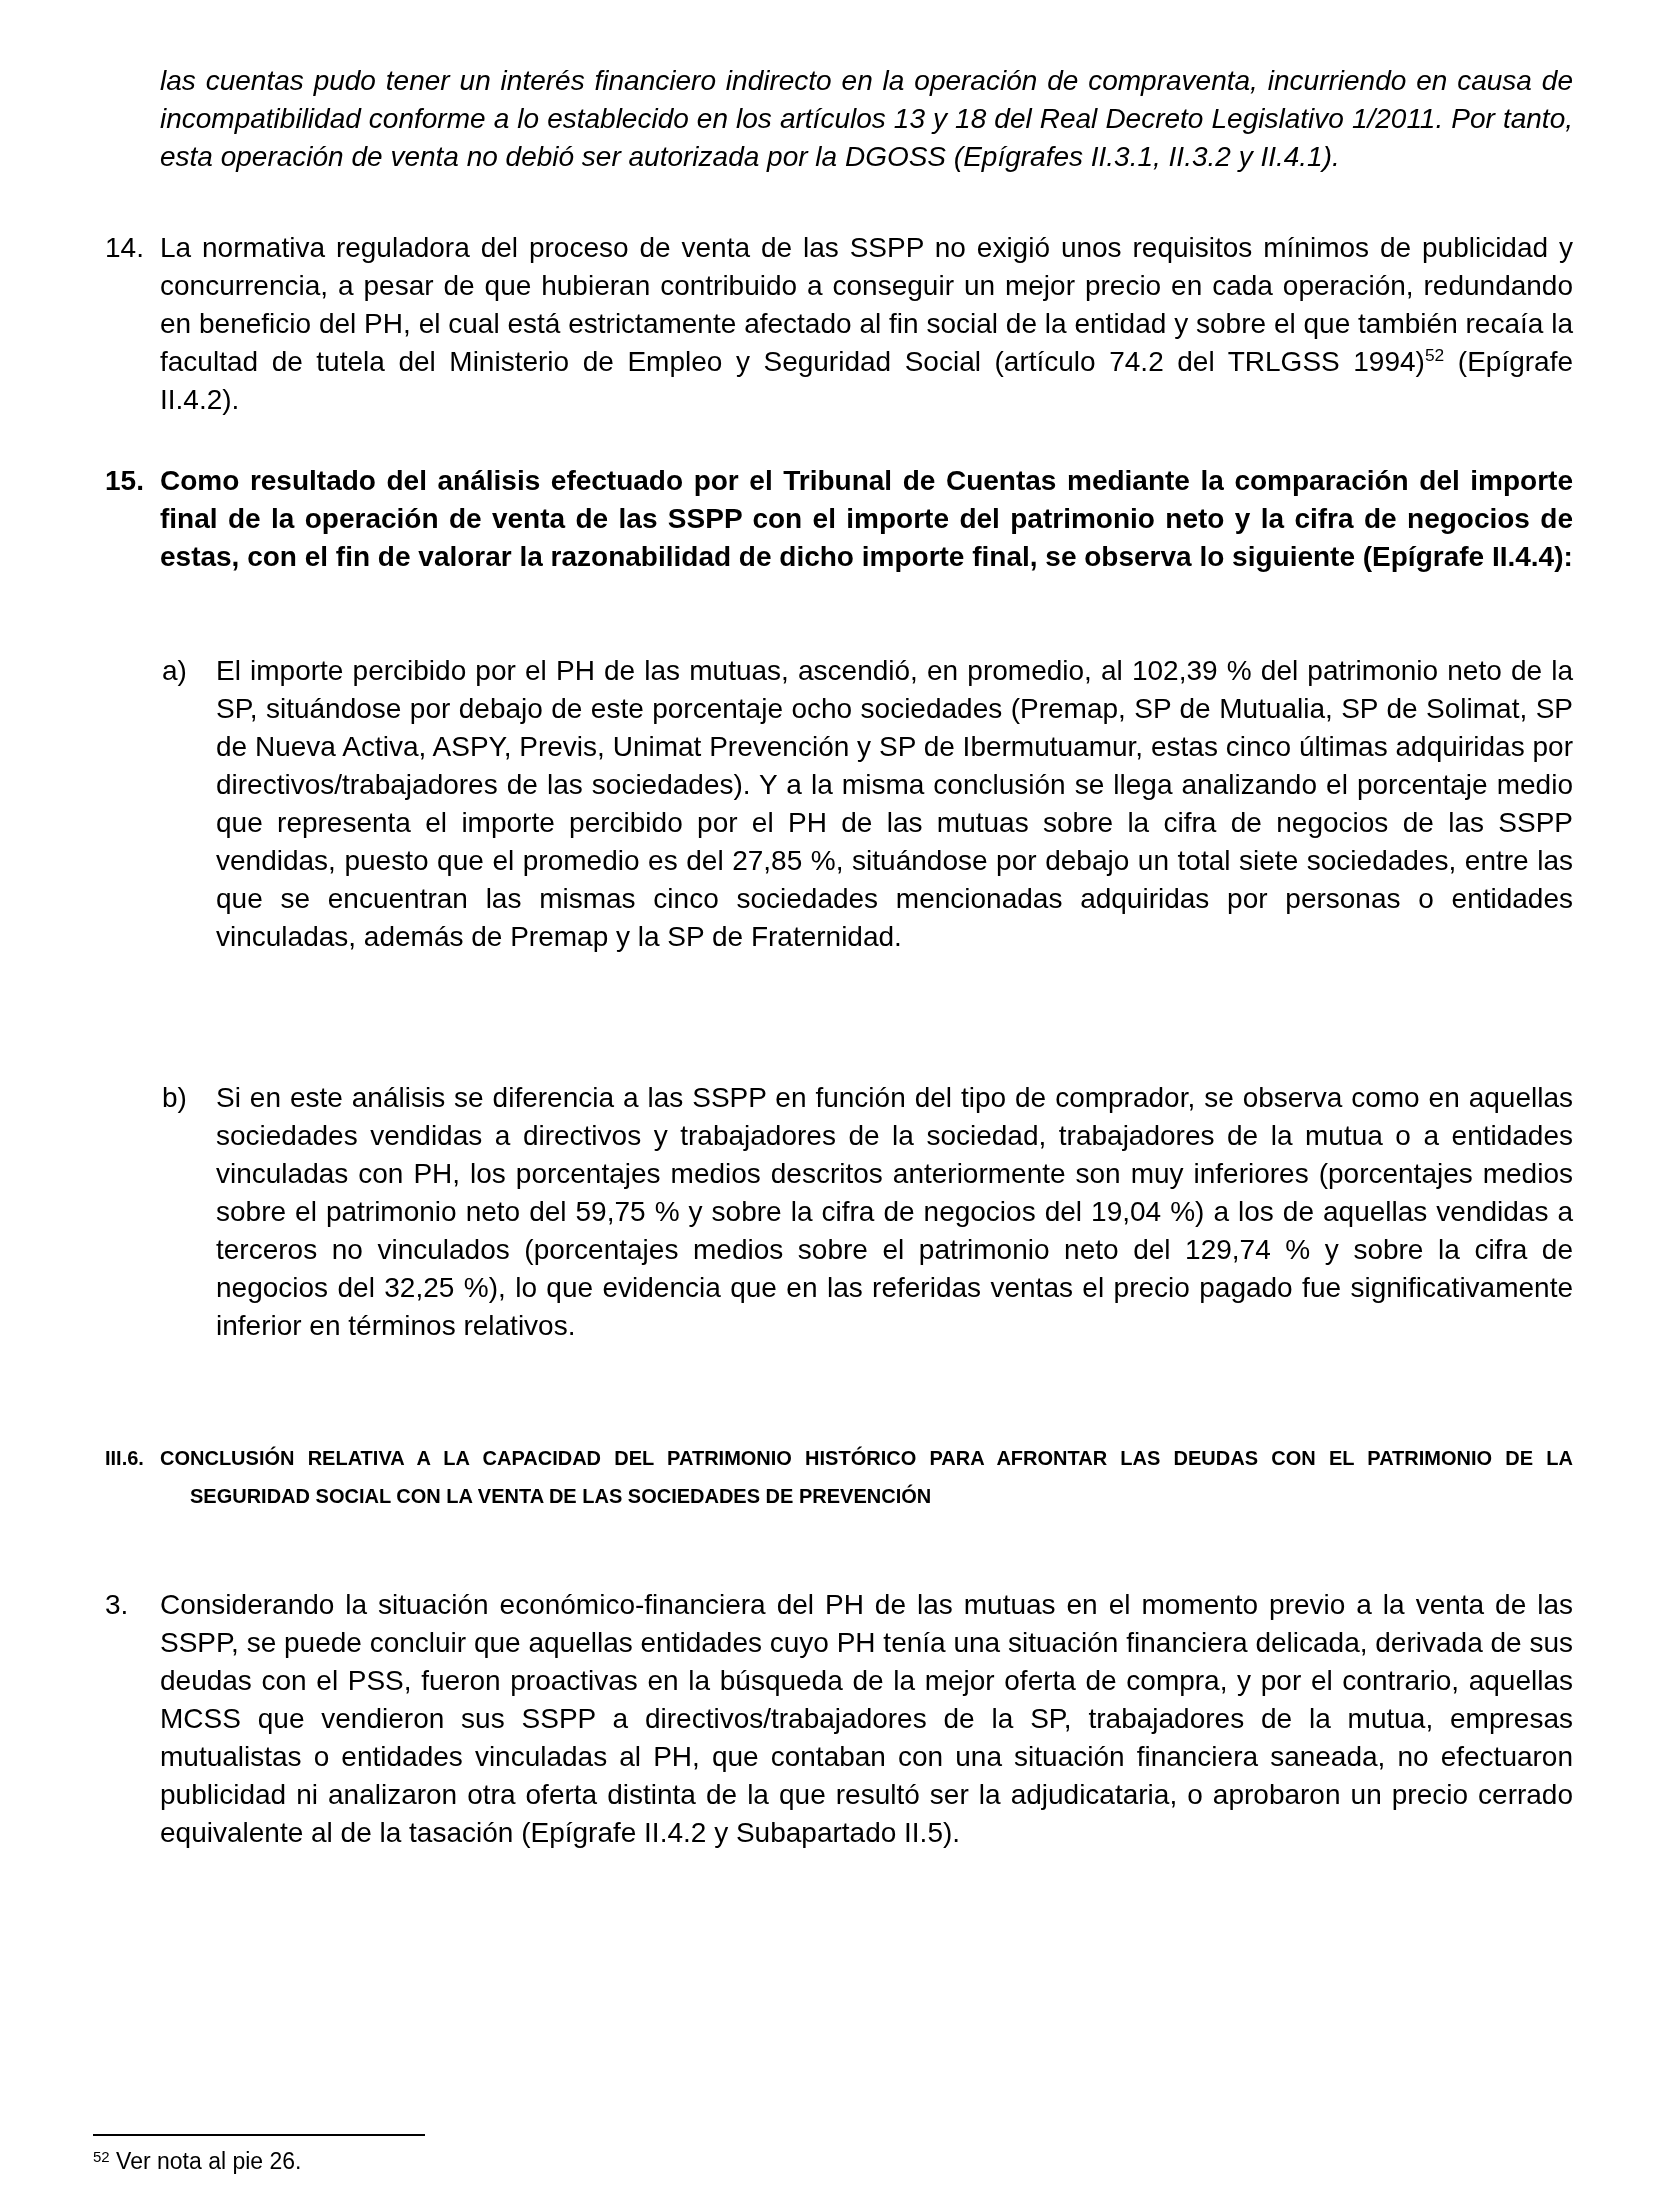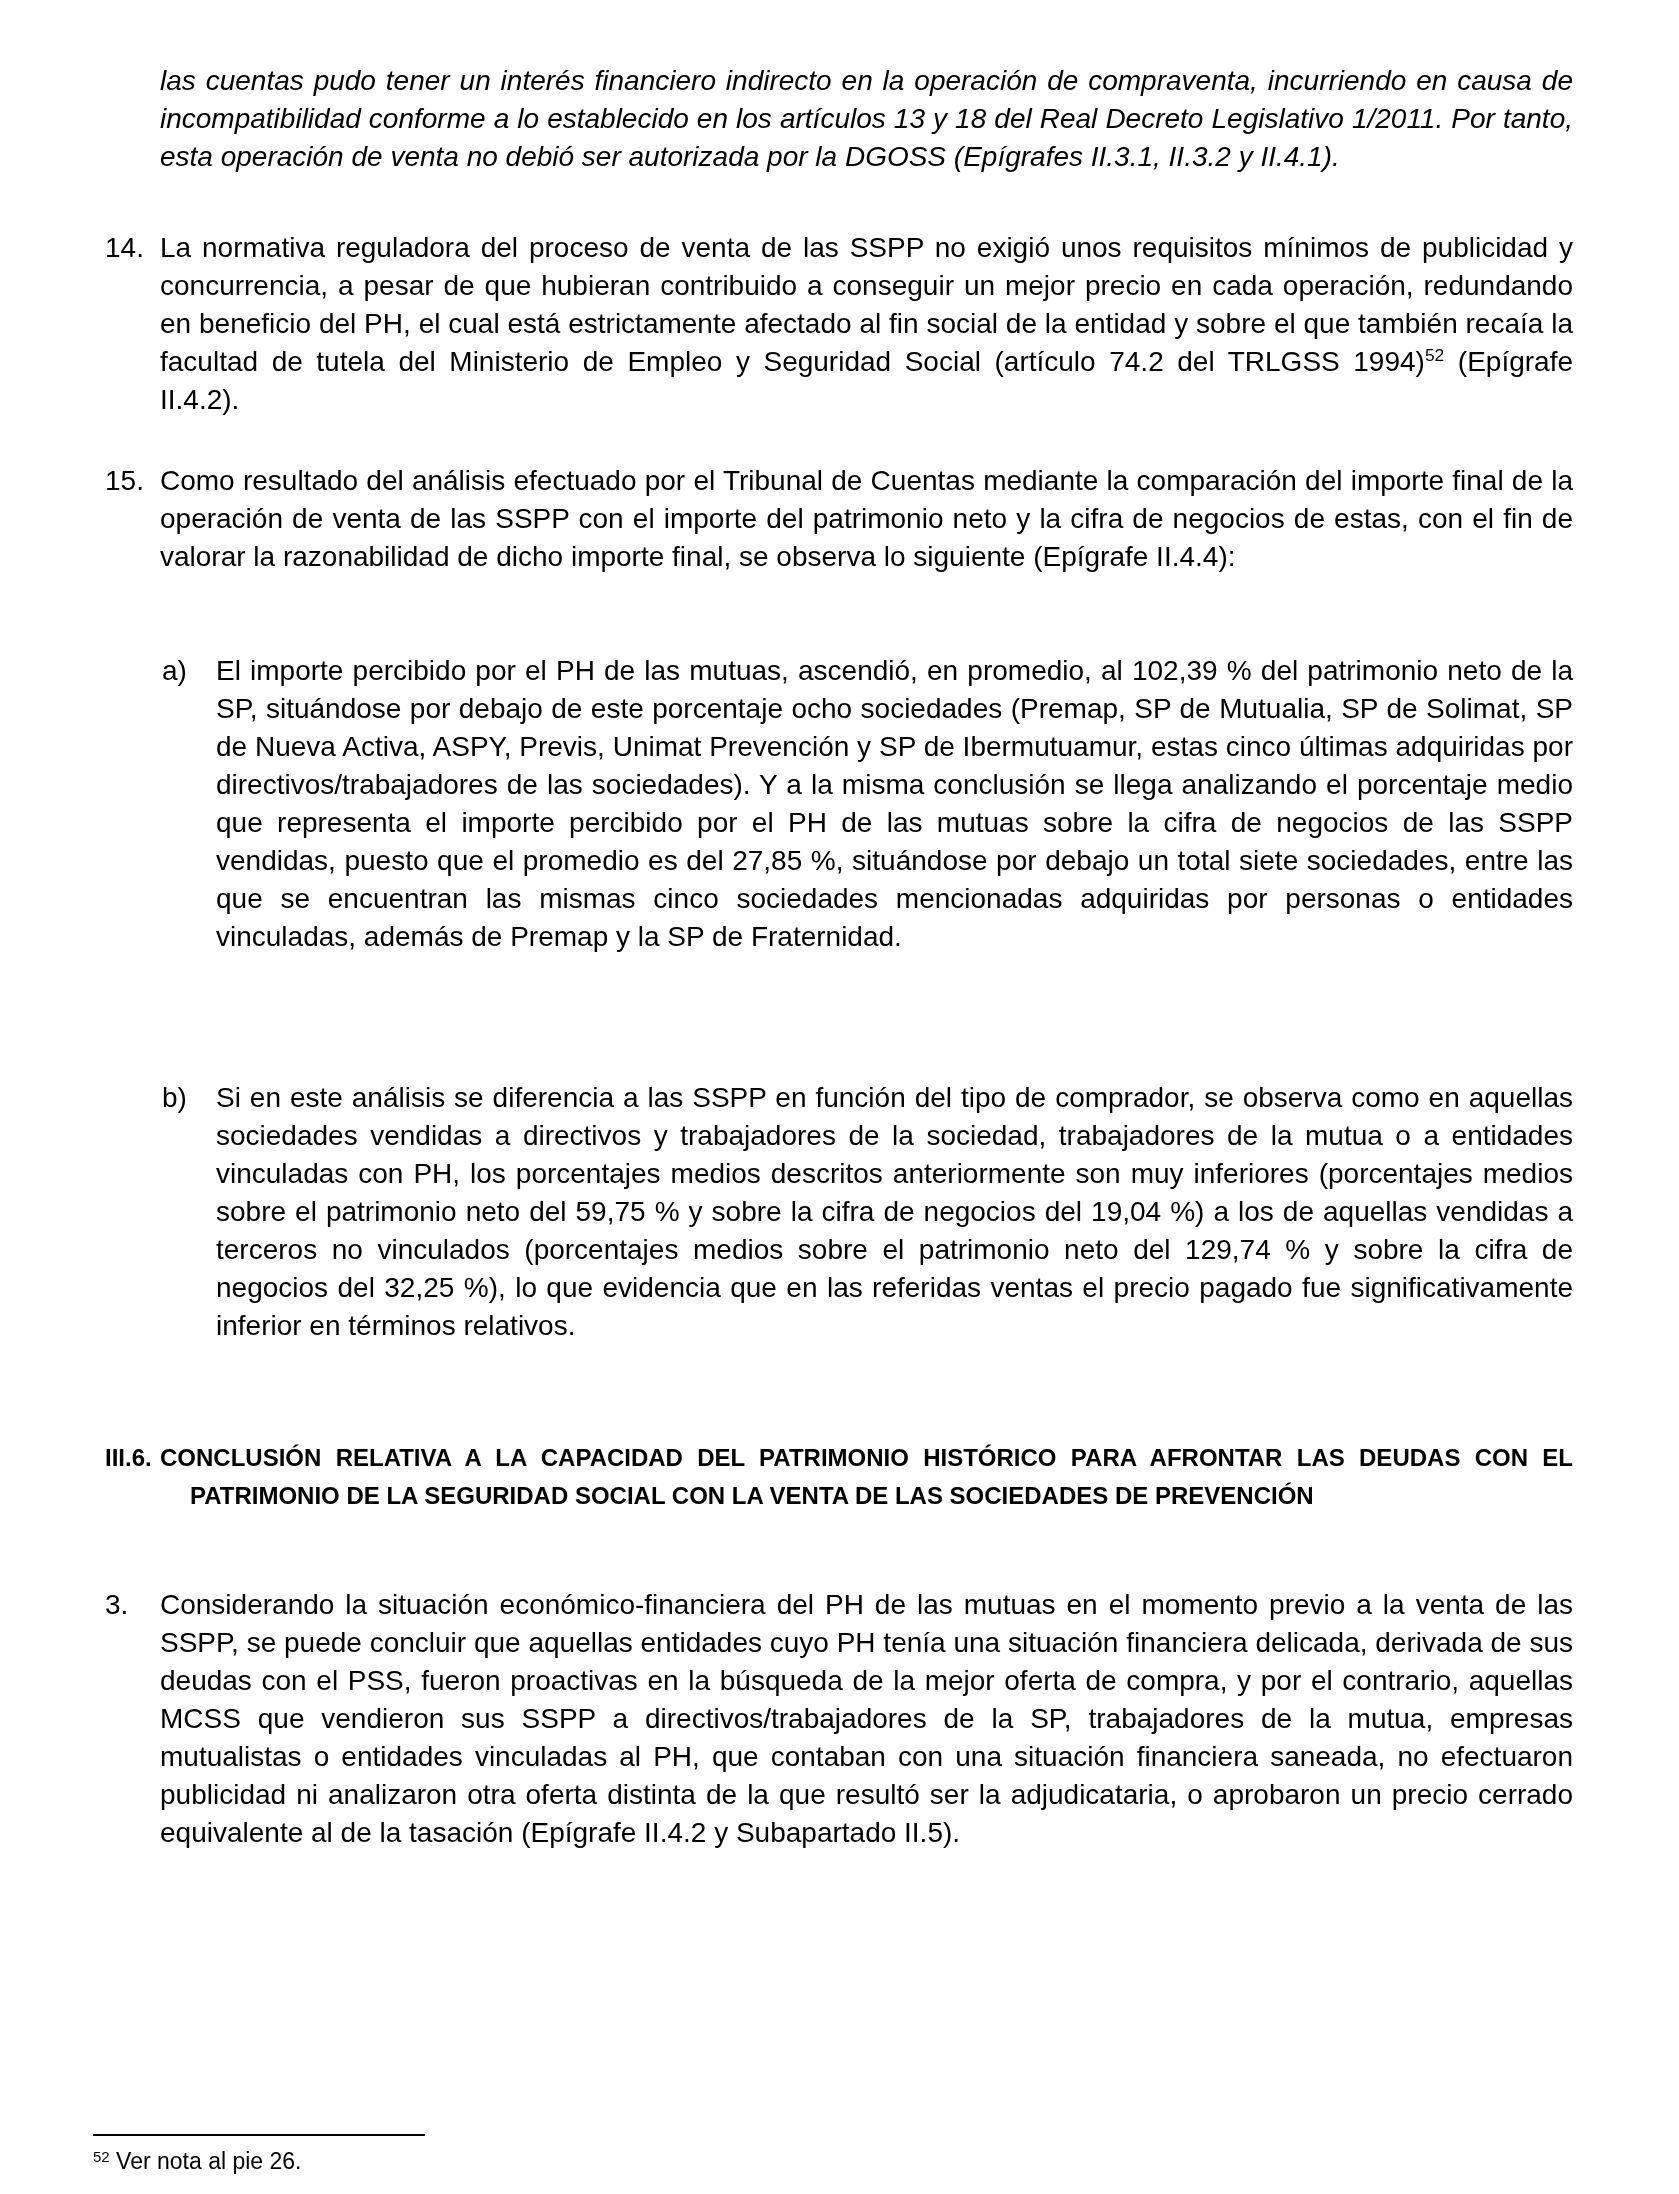--- a/index.html
+++ b/index.html
@@ -17,21 +17,21 @@
 
   
   .hang { display: flex; align-items: flex-start; }
   .hang .label { flex: 0 0 55px; }
   .hang.sub .label { flex: 0 0 54px; }
   .hang .body { flex: 1 1 auto; text-align: justify; }
 
   #intro { left: 160px; top: 34px; width: 1413px; text-align: justify; font-style: italic; }
 
   #item-14 { left: 105px; top: 229px;  width: 1468px; }
-  #item-15 { left: 105px; top: 462px;  width: 1468px; }
+  #item-15 { left: 105px; top: 462px;  width: 1468px; font-weight: bold; }
   #sub-a   { left: 162px; top: 652px;  width: 1411px; }
   #sub-b   { left: 162px; top: 1079px; width: 1411px; }
 
   #section-heading {
     left: 105px; top: 1439px; width: 1468px;
     font-weight: bold;
     text-align: justify;
     padding-left: 85px;
     text-indent: -85px;
     box-sizing: border-box;
@@ -81,21 +81,21 @@
 <div id="sub-a" class="block hang sub">
   <span class="label">a)</span>
   <span class="body">El importe percibido por el PH de las mutuas, ascendió, en promedio, al 102,39 % del patrimonio neto de la SP, situándose por debajo de este porcentaje ocho sociedades (Premap, SP de Mutualia, SP de Solimat, SP de Nueva Activa, ASPY, Previs, Unimat Prevención y SP de Ibermutuamur, estas cinco últimas adquiridas por directivos/trabajadores de las sociedades). Y a la misma conclusión se llega analizando el porcentaje medio que representa el importe percibido por el PH de las mutuas sobre la cifra de negocios de las SSPP vendidas, puesto que el promedio es del 27,85 %, situándose por debajo un total siete sociedades, entre las que se encuentran las mismas cinco sociedades mencionadas adquiridas por personas o entidades vinculadas, además de Premap y la SP de Fraternidad.</span>
 </div>
 
 <div id="sub-b" class="block hang sub">
   <span class="label">b)</span>
   <span class="body">Si en este análisis se diferencia a las SSPP en función del tipo de comprador, se observa como en aquellas sociedades vendidas a directivos y trabajadores de la sociedad, trabajadores de la mutua o a entidades vinculadas con PH, los porcentajes medios descritos anteriormente son muy inferiores (porcentajes medios sobre el patrimonio neto del 59,75 % y sobre la cifra de negocios del 19,04 %) a los de aquellas vendidas a terceros no vinculados (porcentajes medios sobre el patrimonio neto del 129,74 % y sobre la cifra de negocios del 32,25 %), lo que evidencia que en las referidas ventas el precio pagado fue significativamente inferior en términos relativos.</span>
 </div>
 
-<h2 id="section-heading" class="block" style="font-size:24px; line-height:38px; margin:0;">
+<h2 id="section-heading" class="block" style="font-size:20px; line-height:38px; margin:0;">
   <span class="h-label">III.6.</span><span>CONCLUSIÓN RELATIVA A LA CAPACIDAD DEL PATRIMONIO HISTÓRICO PARA AFRONTAR LAS DEUDAS CON EL PATRIMONIO DE LA SEGURIDAD SOCIAL CON LA VENTA DE LAS SOCIEDADES DE PREVENCIÓN</span>
 </h2>
 
 <div id="item-16" class="block hang">
   <span class="label">3.</span>
   <span class="body">Considerando la situación económico-financiera del PH de las mutuas en el momento previo a la venta de las SSPP, se puede concluir que aquellas entidades cuyo PH tenía una situación financiera delicada, derivada de sus deudas con el PSS, fueron proactivas en la búsqueda de la mejor oferta de compra, y por el contrario, aquellas MCSS que vendieron sus SSPP a directivos/trabajadores de la SP, trabajadores de la mutua, empresas mutualistas o entidades vinculadas al PH, que contaban con una situación financiera saneada, no efectuaron publicidad ni analizaron otra oferta distinta de la que resultó ser la adjudicataria, o aprobaron un precio cerrado equivalente al de la tasación (Epígrafe II.4.2 y Subapartado II.5).</span>
 </div>
 
 <div id="footnote-rule"></div>
 <div id="footnote"><sup class="fn-ref">52</sup> <span>Ver nota al pie 26.</span></div>

